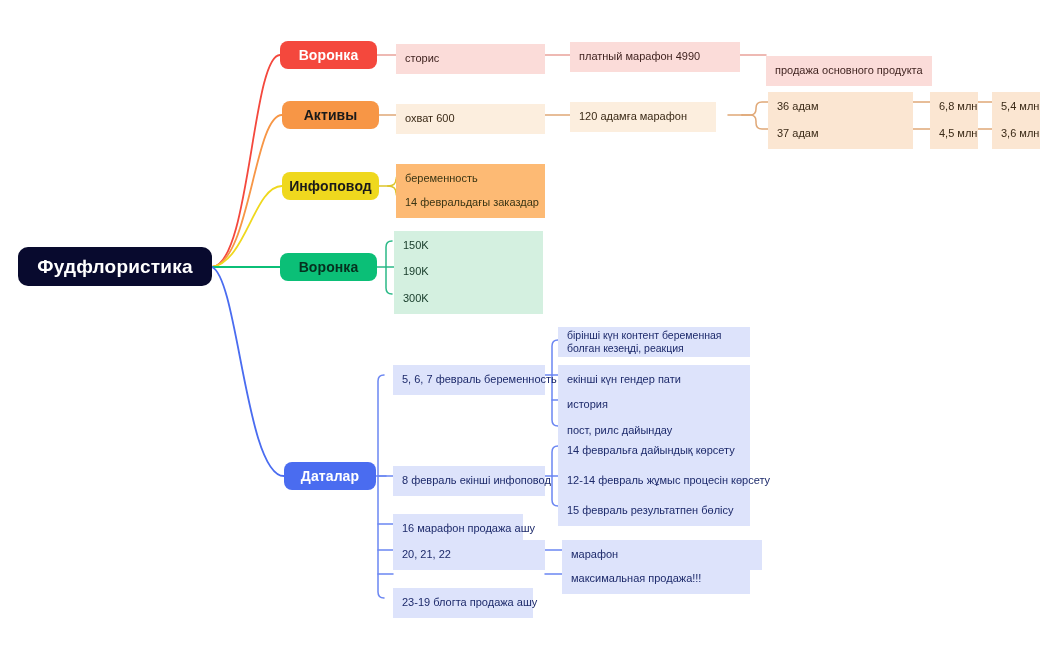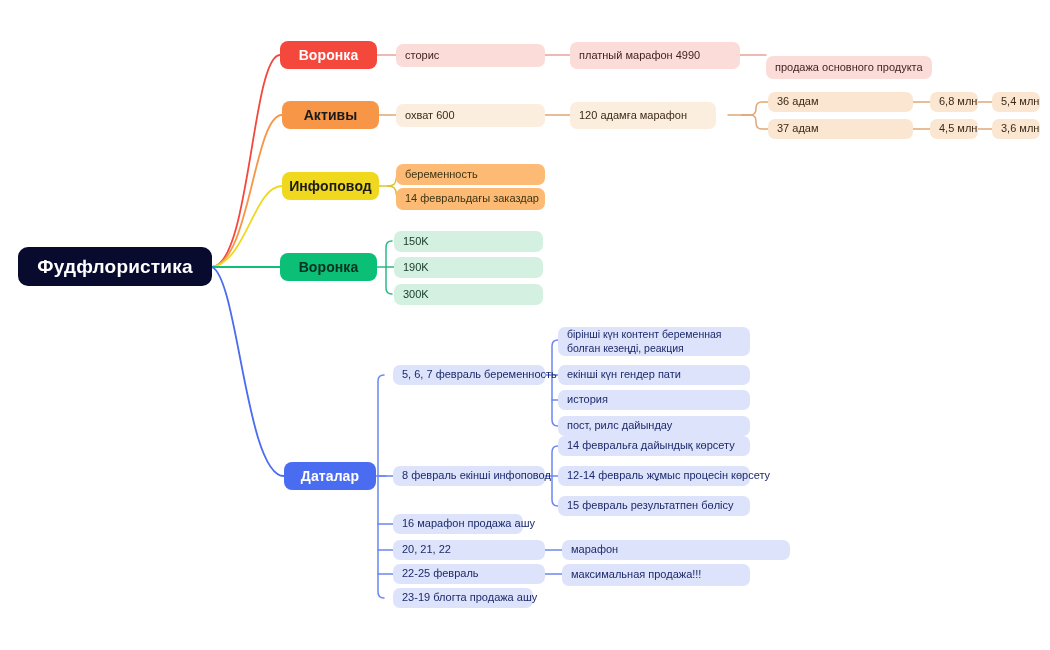--- a/index.html
+++ b/index.html
@@ -54,23 +54,23 @@
     letter-spacing: 0.1px;
   }
   .branch.red    { background: #f4483d; color: #ffffff; }
   .branch.orange { background: #f79646; color: #1a1a1a; }
   .branch.yellow { background: #efd81e; color: #1a1a1a; }
   .branch.green  { background: #0bbf77; color: #06301f; }
   .branch.blue   { background: #4a6cf0; color: #ffffff; }
 
   
   .leaf {
-    border-radius: 7px;
+    border-radius: 0;
     font-size: 11px;
-    padding: 8px 9px;
+    padding: 15px 9px;
     line-height: 1.25;
   }
   .leaf.multiline { white-space: normal; align-items: center; }
   .leaf.red    { background: #fbdcd9; color: #3c1f1c; }
   .leaf.orange { background: #fceede; color: #3b2a17; }
   .leaf.orange-d { background: #fbe6d2; color: #3b2a17; }
   .leaf.yellow { background: #fdba74; color: #3a3514; }
   .leaf.green  { background: #d4f0e0; color: #153a28; }
   .leaf.blue   { background: #dde3fb; color: #1d2a6b; }
 </style>
@@ -236,27 +236,24 @@
     <span>15 февраль результатпен бөлісу</span>
   </div>
 
   <div class="node leaf blue" style="left:393px; top:514px; width:130px; height:20px;">
     <span>16 марафон продажа ашу</span>
   </div>
 
   <div class="node leaf blue" style="left:393px; top:540px; width:152px; height:20px;">
     <span>20, 21, 22</span>
   </div>
-  <div class="node leaf blue" style="left:562px; top:540px; width:228px; height:20px;">
+  <div class="node leaf blue" style="left:562px; top:540px; width:200px; height:20px;">
     <span>марафон</span>
   </div>
 
-  <div class="node leaf blue" style="left:393px; top:564px; width:152px; height:20px;">
-    <span>22-25 февраль</span>
-  </div>
   <div class="node leaf blue" style="left:562px; top:564px; width:188px; height:22px;text-align:center;">
     <span>максимальная продажа!!!</span>
   </div>
 
   <div class="node leaf blue" style="left:393px; top:588px; width:140px; height:20px;">
     <span>23-19 блогта продажа ашу</span>
   </div>
 
 </div>
 

